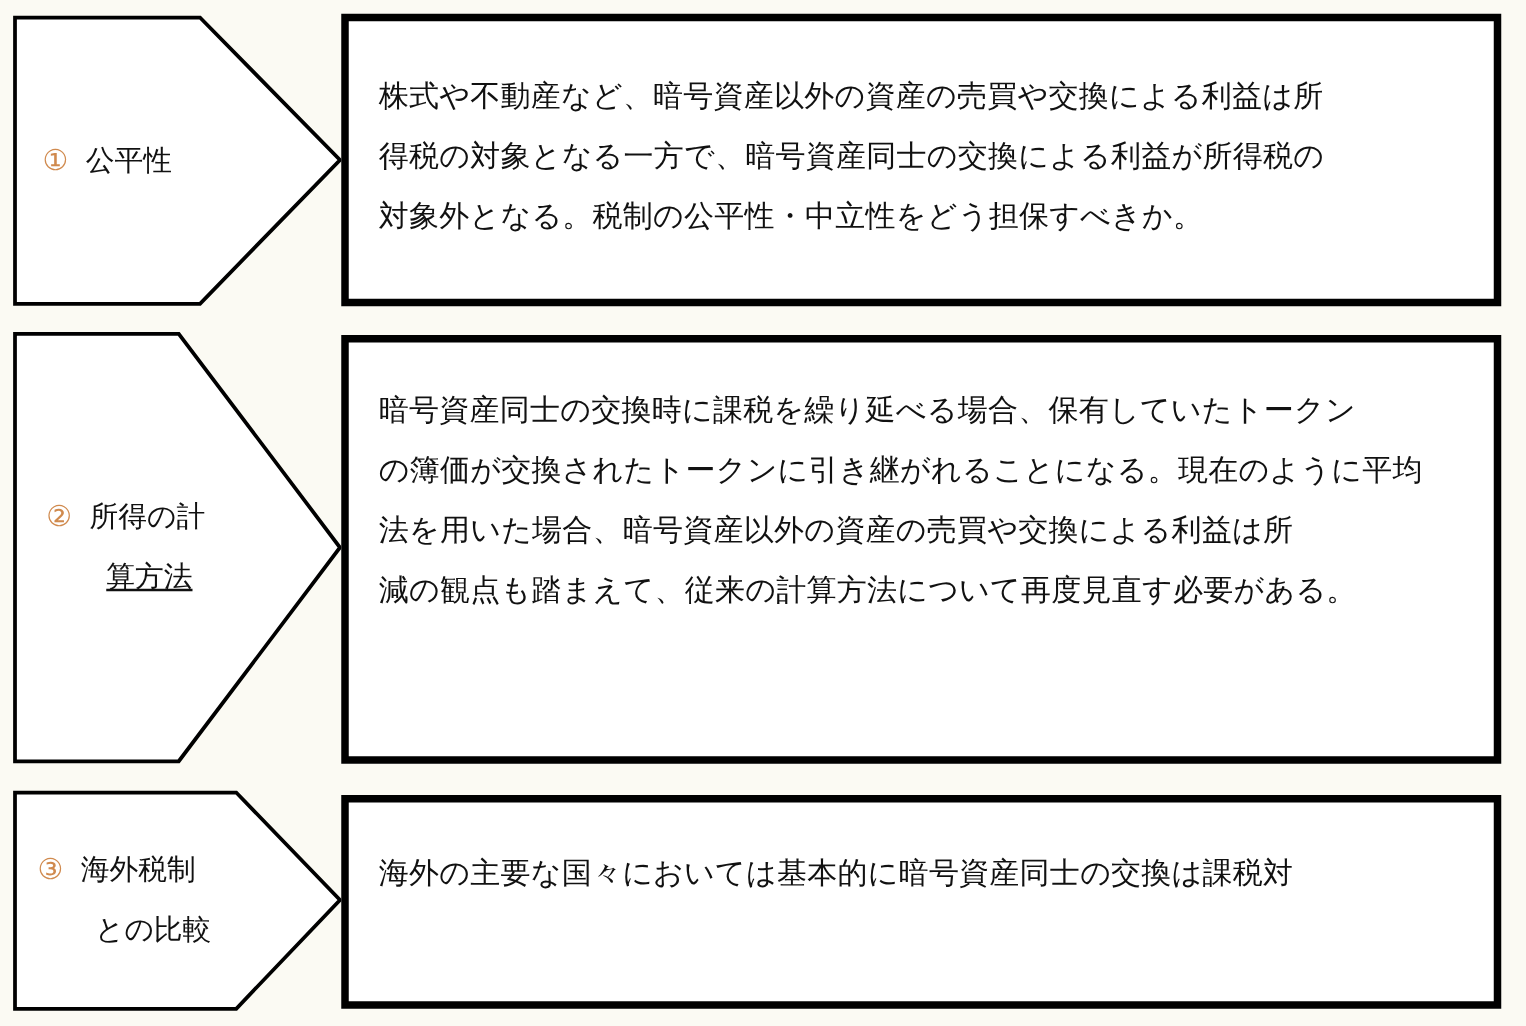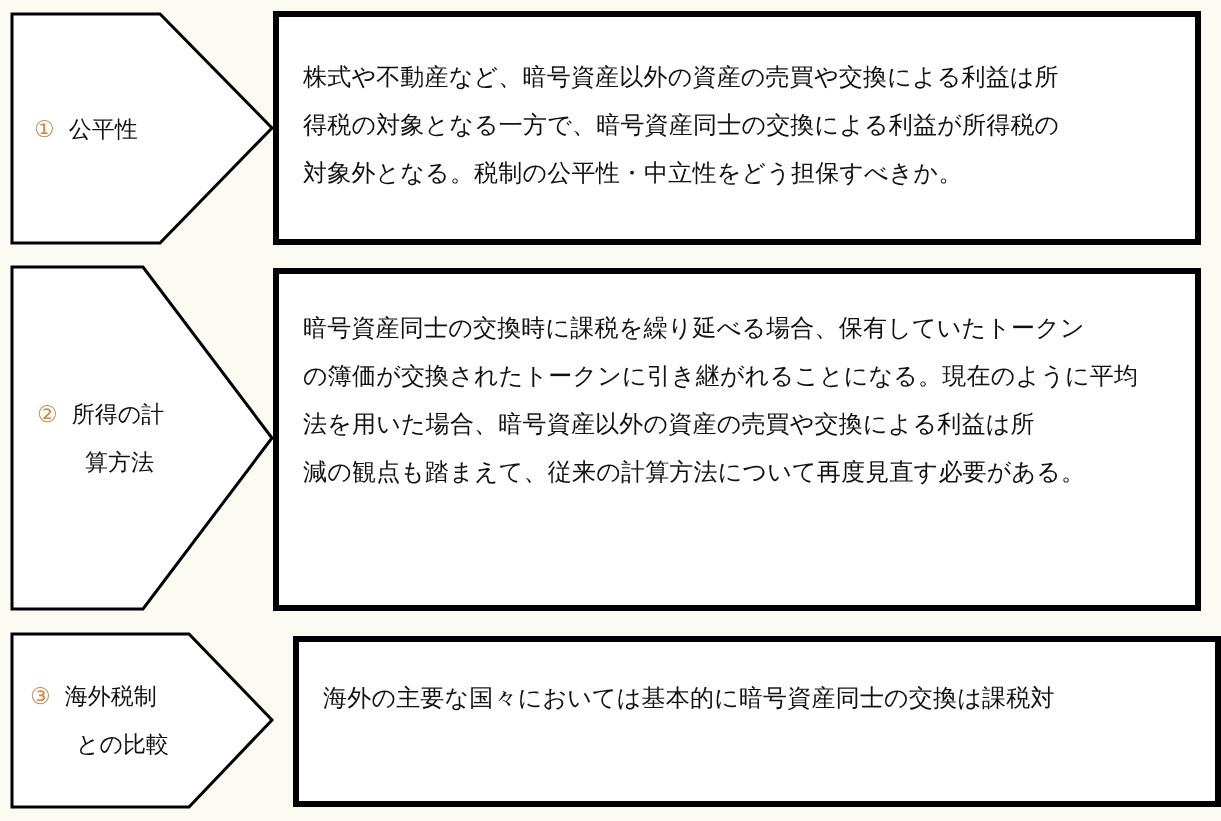--- a/index.html
+++ b/index.html
@@ -88,21 +88,21 @@
   </div>
 </div>
 
 <div class="row" style="top:0; height:620px;">
   <div class="pentagon-wrap">
     <svg width="280" height="620">
       <polygon points="12,267 143,267 272,438 143,609 12,609" fill="#ffffff" stroke="#000000" stroke-width="3" stroke-linejoin="miter"></polygon>
     </svg>
     <div class="pentagon-label" style="left:37px; top:390px;">
       <span class="num">②</span><span>所得の計</span>
-      <span class="line2" style="padding-left:48px;">算方法</span>
+      <span class="line2" style="padding-left:48px;text-decoration:underline;">算方法</span>
     </div>
   </div>
   <div class="box" style="top:268px; height:343px;">
     <div class="box-text" style="top:30px;">
       <span class="ln">暗号資産同士の交換時に課税を繰り延べる場合、保有していたトークン</span>
       <span class="ln">の簿価が交換されたトークンに引き継がれることになる。現在のように平均</span>
       <span class="ln">法を用いた場合、暗号資産以外の資産の売買や交換による利益は所</span>
       <span class="ln">減の観点も踏まえて、従来の計算方法について再度見直す必要がある。</span>
     </div>
   </div>
@@ -111,18 +111,18 @@
 <div class="row" style="top:0; height:821px;">
   <div class="pentagon-wrap">
     <svg width="280" height="821">
       <polygon points="12,634 189,634 272,720 189,807 12,807" fill="#ffffff" stroke="#000000" stroke-width="3" stroke-linejoin="miter"></polygon>
     </svg>
     <div class="pentagon-label" style="left:30px; top:672px;">
       <span class="num">③</span><span>海外税制</span>
       <span class="line2" style="padding-left:46px;">との比較</span>
     </div>
   </div>
-  <div class="box" style="top:636px; height:171px;margin-left:20px;">
+  <div class="box" style="top:636px; height:171px;">
     <div class="box-text" style="top:32px;">
       <span class="ln">海外の主要な国々においては基本的に暗号資産同士の交換は課税対</span>
     </div>
   </div>
 </div>
 
 </body></html>

